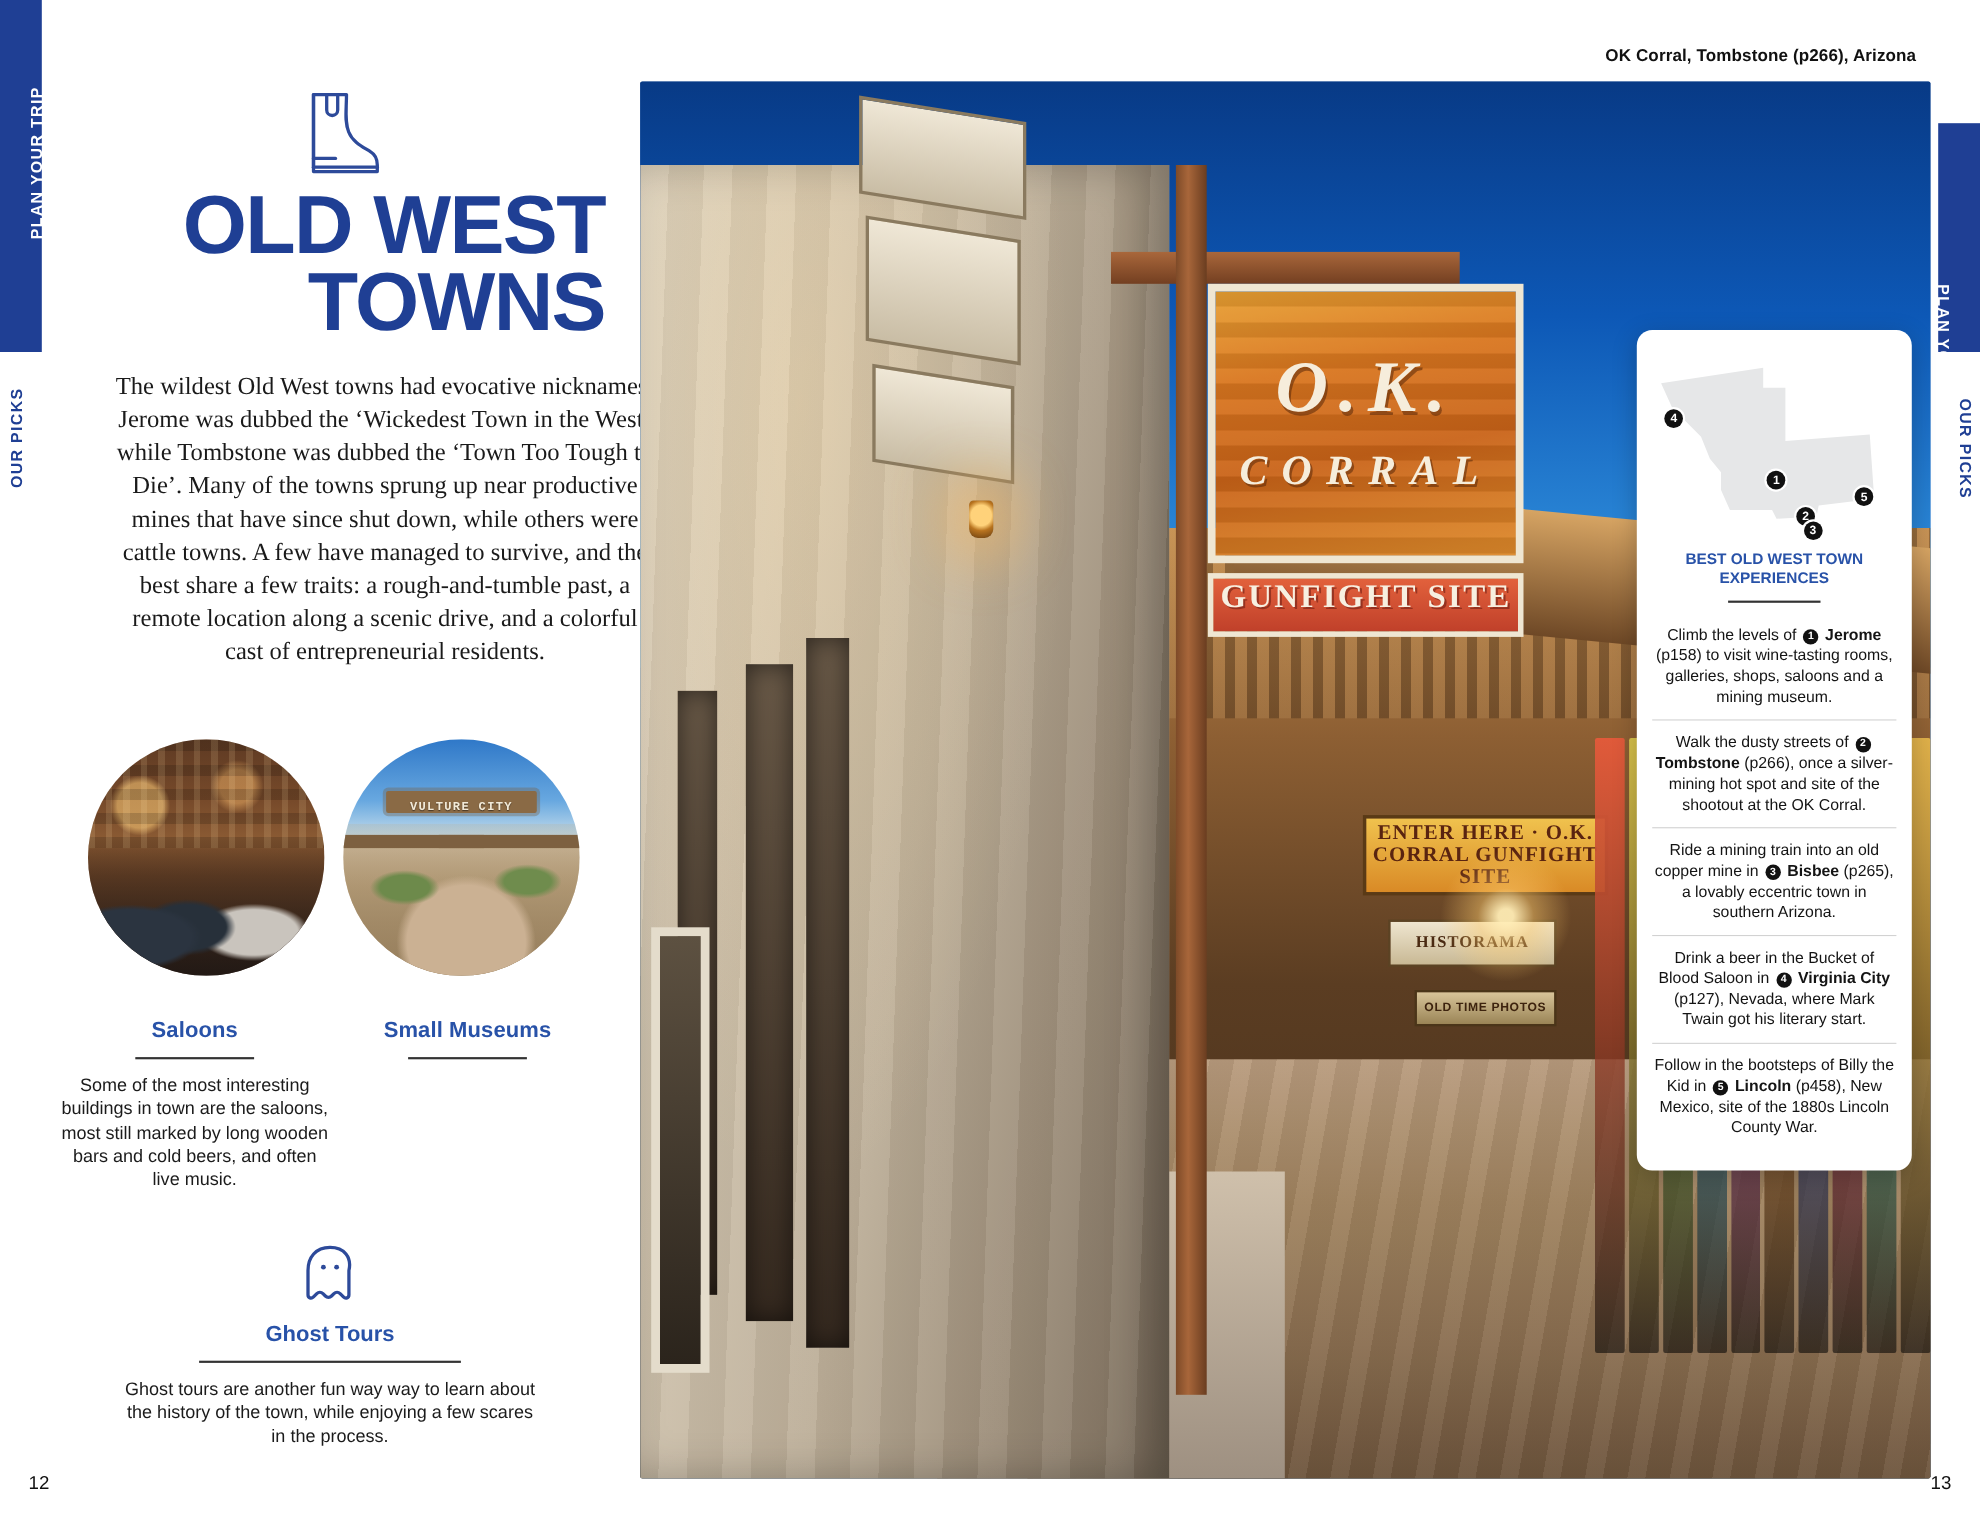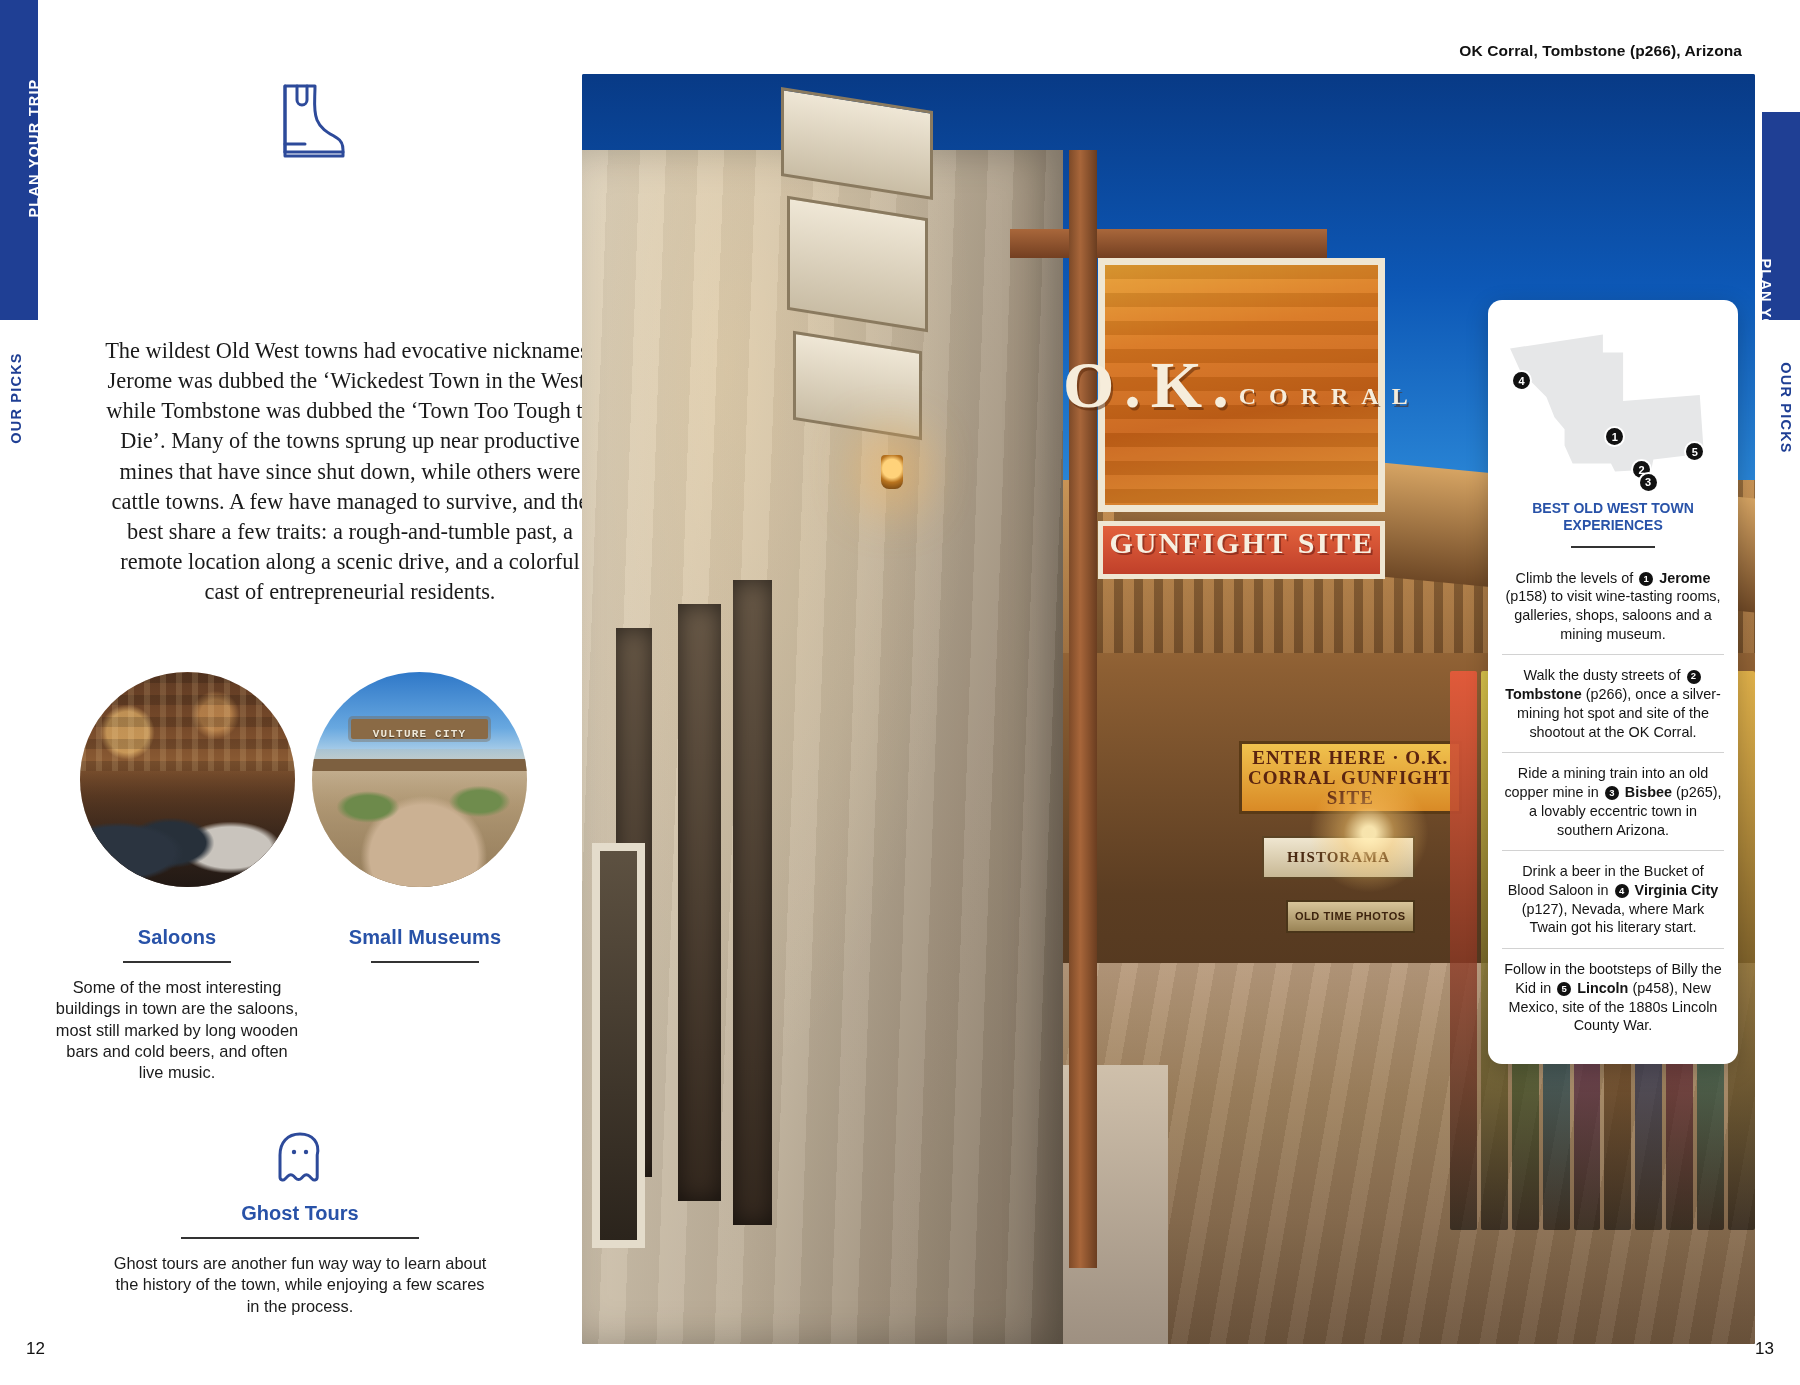--- a/index.html
+++ b/index.html
@@ -196,29 +196,29 @@
   .crossbar {
     position:absolute; left: 36.5%; top: 12.2%; width: 27%; height: 2.3%;
     background: linear-gradient(180deg,#a9673b,#733f21);
   }
   .ok-sign {
     position:absolute; left: 44%; top: 14.5%; width: 24.5%; height: 20%;
     background:
       repeating-linear-gradient(180deg, rgba(0,0,0,.08) 0 14px, rgba(255,255,255,.05) 14px 28px),
       linear-gradient(170deg,#e8a033 0%, #d9761f 30%, #c96318 60%, #dd8a2b 100%);
     border: 7px solid #efe6d2;
-    display:flex; flex-direction:row; align-items:center; justify-content:center;
+    display:flex; flex-direction:column; align-items:center; justify-content:center;font-style:italic;
   }
   .ok-line1 {
     font-size: 66px; font-weight: 900; color:#f6eddb; letter-spacing: 10px;
     font-family:"Liberation Serif", serif; line-height:1;
     text-shadow: 2px 3px 0 rgba(90,40,10,.55);
   }
   .ok-line2 {
-    font-size: 24px; font-weight: 900; color:#f6eddb; letter-spacing: 13px;
+    font-size: 38px; font-weight: 900; color:#f6eddb; letter-spacing: 13px;
     font-family:"Liberation Serif", serif; line-height:1.1; margin-top:22px;
     text-shadow: 2px 3px 0 rgba(90,40,10,.55);
   }
   .gunfight-sign {
     position:absolute; left: 44%; top: 35.2%; width: 24.5%; height: 4.6%;
     background: linear-gradient(180deg,#e2613c,#c0402a);
     border: 5px solid #efe6d2;
     display:flex; align-items:flex-start; justify-content:center;
   }
   .gunfight-sign span {
@@ -345,20 +345,24 @@
     <svg class="boot-icon" viewBox="0 0 92 80">
       <g fill="none" stroke="#2d4a9a" stroke-width="3" stroke-linejoin="round" stroke-linecap="round">
         <path d="M30 4 h30 c0 14 -2 24 2 34 c4 10 14 14 20 18 c5 3 6 7 6 12 v6 H30 Z"></path>
         <path d="M30 4 v66"></path>
         <path d="M30 62 h20"></path>
         <path d="M42 4 v14 a5 5 0 0 0 10 0 V4"></path>
         <path d="M30 70 h58"></path>
       </g>
     </svg>
 
+    <div class="headline">
+      <span>OLD WEST</span>
+      <span class="l2">TOWNS</span>
+    </div>
 
     <p class="intro">The wildest Old West towns had evocative nicknames: Jerome was dubbed the ‘Wickedest Town in the West’ while Tombstone was dubbed the ‘Town Too Tough to Die’. Many of the towns sprung up near productive mines that have since shut down, while others were cattle towns. A few have managed to survive, and the best share a few traits: a rough-and-tumble past, a remote location along a scenic drive, and a colorful cast of entrepreneurial residents.</p>
 
     <div class="circ-row">
       <div class="circ a">
         <div class="ph-saloon"></div>
       </div>
       <div class="circ b">
         <div class="ph-vulture">
           <span class="circ-sign">VULTURE CITY</span>

